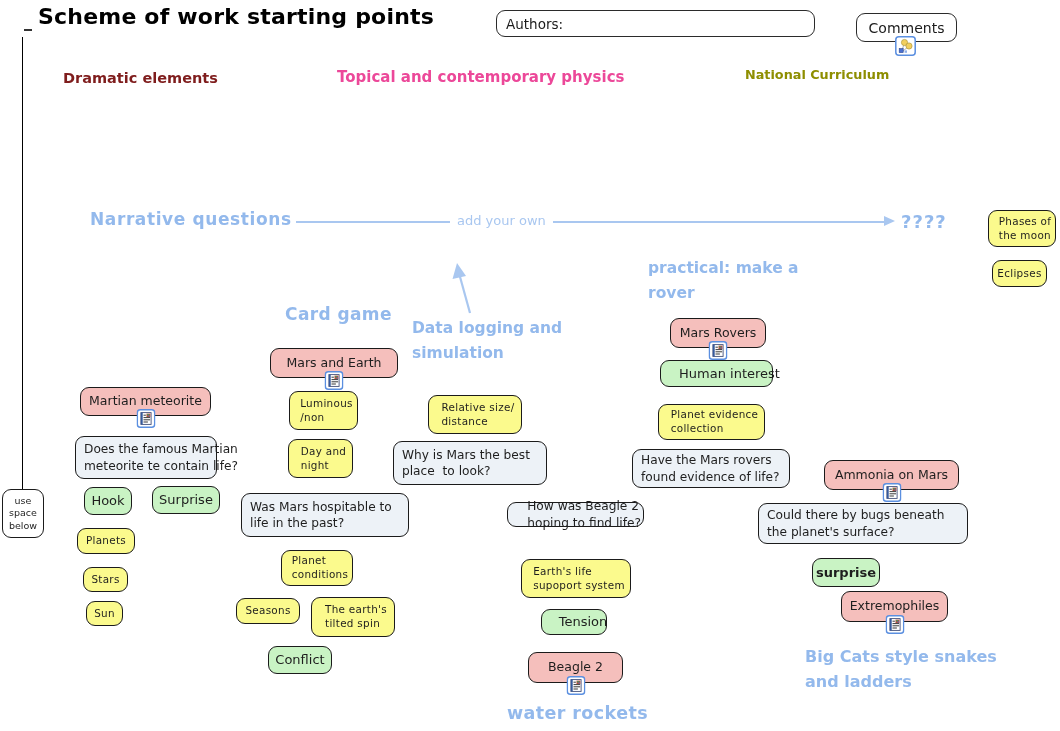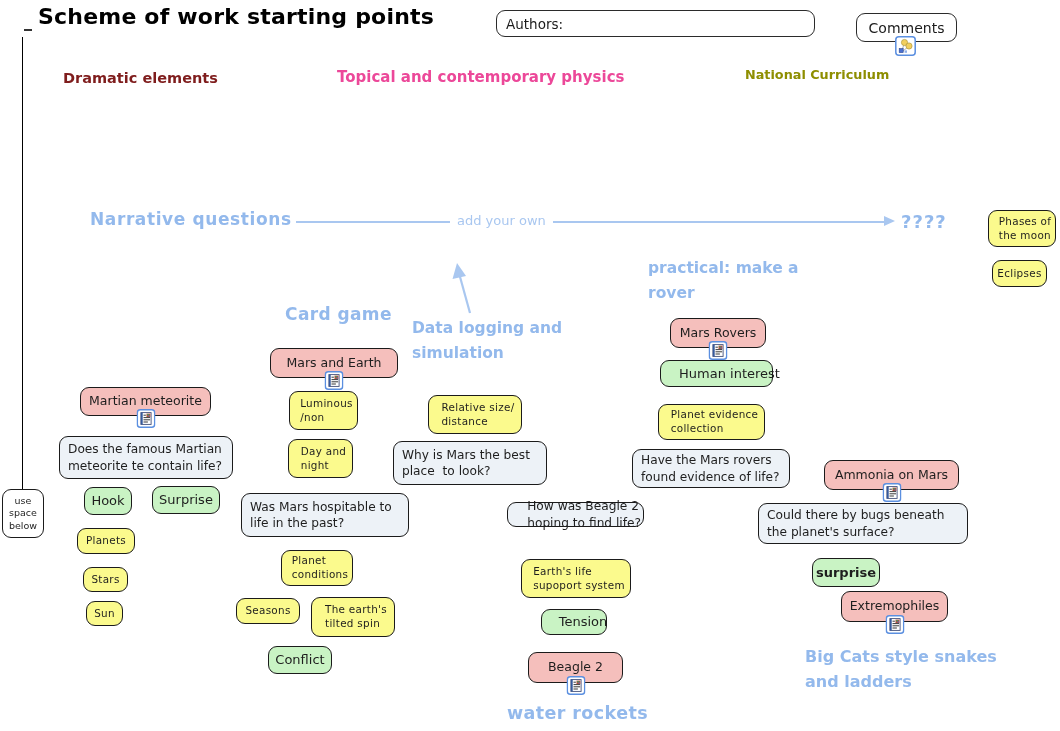--- a/index.html
+++ b/index.html
@@ -284,21 +284,21 @@
     </div>
     <div class="node kind-green" style="left: 541px; top: 609px; width: 66px; height: 26px; padding-left: 24px;">
       <span class="lbl">Tension</span>
     </div>
     <div class="node kind-green" style="left: 268px; top: 646px; width: 64px; height: 28px;">
       <span class="lbl">Conflict</span>
     </div>
     <div class="node kind-green bold" style="left: 812px; top: 558px; width: 68px; height: 29px;">
       <span class="lbl">surprise</span>
     </div>
-    <div class="node kind-question align-left" style="left: 59px; top: 436px; width: 174px; height: 43px;">
+    <div class="node kind-question align-left" style="left: 75px; top: 436px; width: 142px; height: 43px;">
       <span class="lbl">Does the famous Martian
 meteorite te contain life?</span>
     </div>
     <div class="node kind-question align-left" style="left: 241px; top: 493px; width: 168px; height: 44px;">
       <span class="lbl">Was Mars hospitable to
 life in the past?</span>
     </div>
     <div class="node kind-question align-left" style="left: 393px; top: 441px; width: 154px; height: 44px;">
       <span class="lbl">Why is Mars the best
 place  to look?</span>

